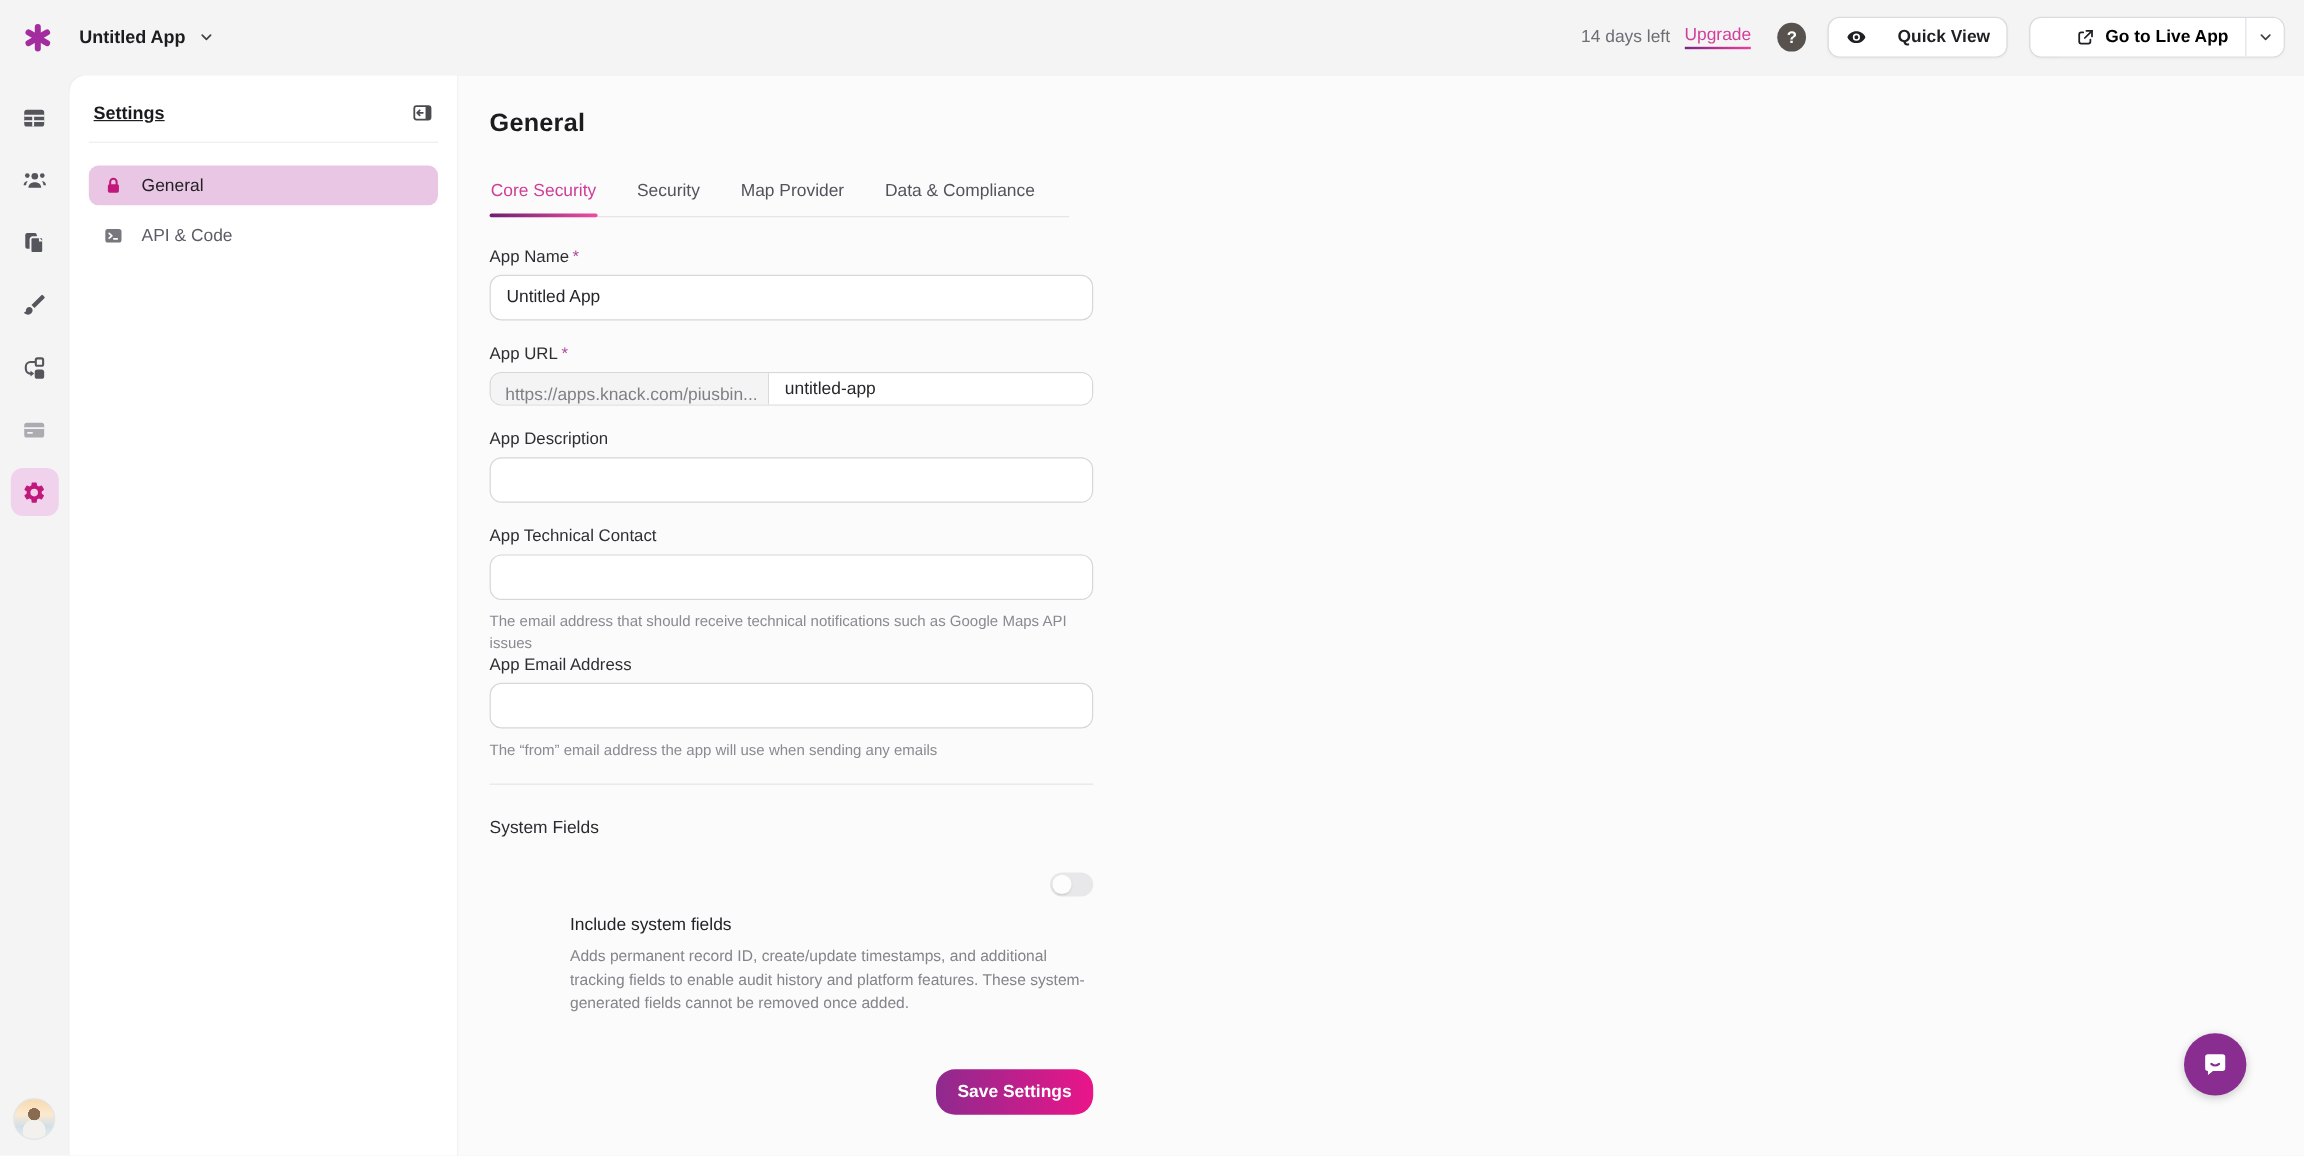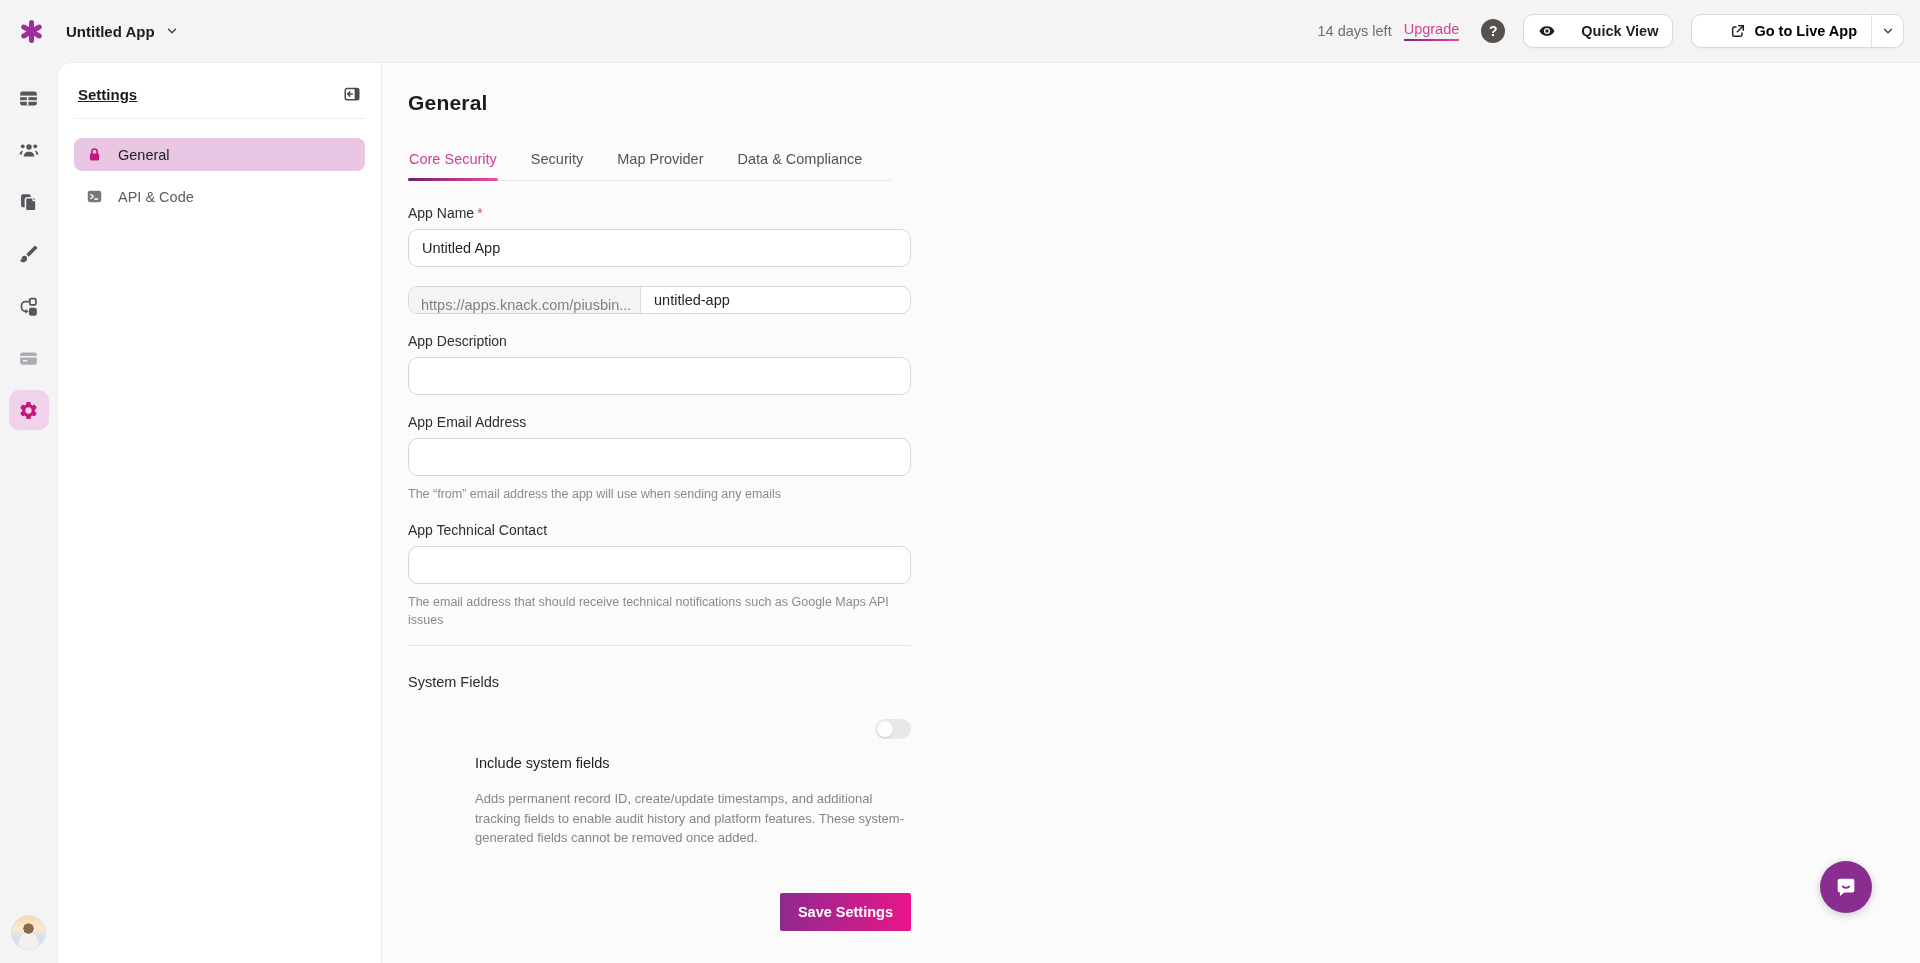--- a/index.html
+++ b/index.html
@@ -127,25 +127,25 @@
   .toggle-row { display:flex; gap:16px; margin-top:28px; align-items:flex-end;flex-direction:column; }
   .toggle {
     width:36px; height:20px; border-radius:10px; background:#e8e8eb; border:none;
     position:relative; cursor:pointer; flex-shrink:0; margin-top:1px;
   }
   .toggle .knob {
     position:absolute; top:2px; left:2px; width:16px; height:16px; border-radius:50%;
     background:#fdfdfd; box-shadow:0 1px 2px rgba(0,0,0,.12);
   }
   .toggle-label { font-size:14.5px; color:#232327; display:block; }
-  .toggle-desc { width:436px; font-size:13px; color:#84848b; line-height:1.5; margin-top:18px; }
+  .toggle-desc { width:436px; font-size:13px; color:#84848b; line-height:1.5; margin-top:8px; }
 
   .save-row { width:503px; display:flex; justify-content:flex-end; margin-top:45px; }
   .save-btn {
-    height:38px; padding:0 18px; border:none; border-radius:2px; cursor:pointer;
+    height:38px; padding:0 18px; border:none; border-radius:16px; cursor:pointer;
     background:linear-gradient(90deg,#8e2a8e,#ea1589);
     color:#fff; font-size:14.5px; font-weight:700; font-family:inherit;
   }
 
   
   .chat-launcher {
     position:absolute; left:1820px; top:861px; width:52px; height:52px; border-radius:50%;
     background:#8a2d90; border:none; cursor:pointer;
     display:flex; align-items:center; justify-content:center;
     box-shadow:0 2px 8px rgba(0,0,0,.2);
@@ -315,41 +315,44 @@
     <form class="form">
 
       <div class="field">
         <label class="field-label">
           <span>App Name</span><span class="req">*</span>
         </label>
         <input class="text-input" type="text" value="Untitled App" style="">
       </div>
 
       <div class="field">
+        <label class="field-label">
+          <span>App URL</span><span class="req">*</span>
+        </label>
         <div class="url-group">
           <div class="url-prefix">https://apps.knack.com/piusbin...</div>
           <input class="url-input" type="text" value="untitled-app" style="">
         </div>
       </div>
 
       <div class="field">
         <label class="field-label">App Description</label>
         <input class="text-input" type="text" value="" style="">
       </div>
 
+      <div class="field field-tight">
+        <label class="field-label">App Technical Contact</label>
+        <input class="text-input" type="text" value="" style="">
+        <div class="helper">The email address that should receive technical notifications such as Google Maps API issues</div>
+      </div>
+
       <div class="field">
         <label class="field-label">App Email Address</label>
         <input class="text-input" type="text" value="" style="">
         <div class="helper">The “from” email address the app will use when sending any emails</div>
-      </div>
-
-      <div class="field field-tight">
-        <label class="field-label">App Technical Contact</label>
-        <input class="text-input" type="text" value="" style="">
-        <div class="helper">The email address that should receive technical notifications such as Google Maps API issues</div>
       </div>
 
       <div class="section-divider"></div>
 
       <h2 class="section-heading">System Fields</h2>
 
       <div class="toggle-row">
         <button class="toggle" type="button" aria-checked="false">
           <span class="knob"></span>
         </button>

